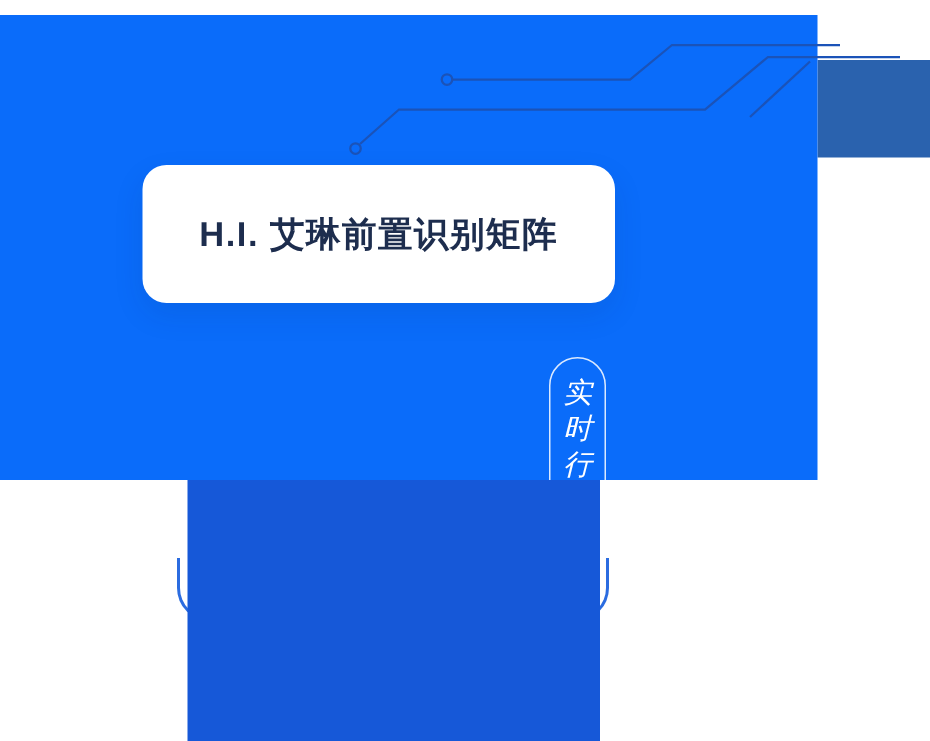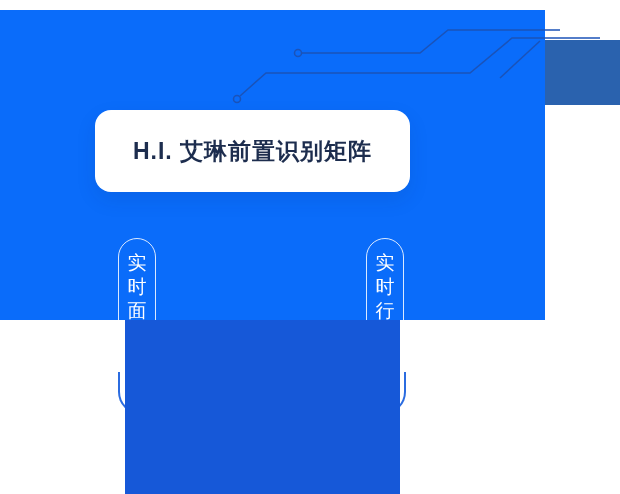--- a/index.html
+++ b/index.html
@@ -76,21 +76,21 @@
     z-index: 5;
     pointer-events: none;
   }
 
   
   .title-card {
     position: absolute;
     left: 95px;
     top: 110px;
     width: 315px;
-    height: 82px;
+    height: 92px;
     background: #ffffff;
     border-radius: 16px;
     box-shadow: 0 8px 20px rgba(10, 40, 90, 0.10);
     display: flex;
     align-items: center;
     justify-content: center;
     z-index: 6;
   }
   .title-card .card-title {
     font-size: 23px;
@@ -105,43 +105,40 @@
     position: absolute;
     width: 38px;
     height: 150px;
     border: 1px solid rgba(255, 255, 255, 0.85);
     border-radius: 19px;
     box-sizing: border-box;
     top: 228px;
   }
   .pill-1 { left: 118px; }
   .pill-2 { left: 248px; }
-  .pill-3 { left: 366px; }
+  .pill-3 { left: 366px; font-style: italic; }
   .pill .pill-label {
     display: block;
     width: 1em;
     margin: 12px auto 0 auto;
     color: #ffffff;
     font-size: 19px;
     line-height: 1.25;
     word-break: break-all;
     text-align: center;
   }
 </style>
 </head>
 <body>
 
 <div class="stage">
 
   <div class="accent-top-right"></div>
 
   <div class="hero-panel">
-    <div class="pill pill-1">
-      <span class="pill-label">实时面</span>
-    </div>
     <div class="pill pill-3">
       <span class="pill-label">实时行</span>
     </div>
   </div>
 
   <div class="outline-arc"></div>
 
   <div class="bottom-panel"></div>
 
   <svg class="circuit" viewBox="0 0 620 494" xmlns="http://www.w3.org/2000/svg">

